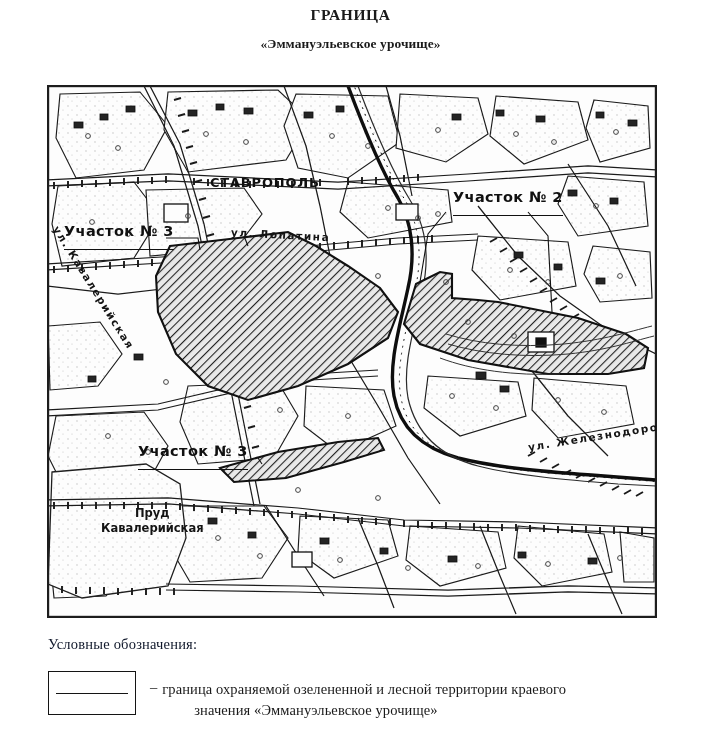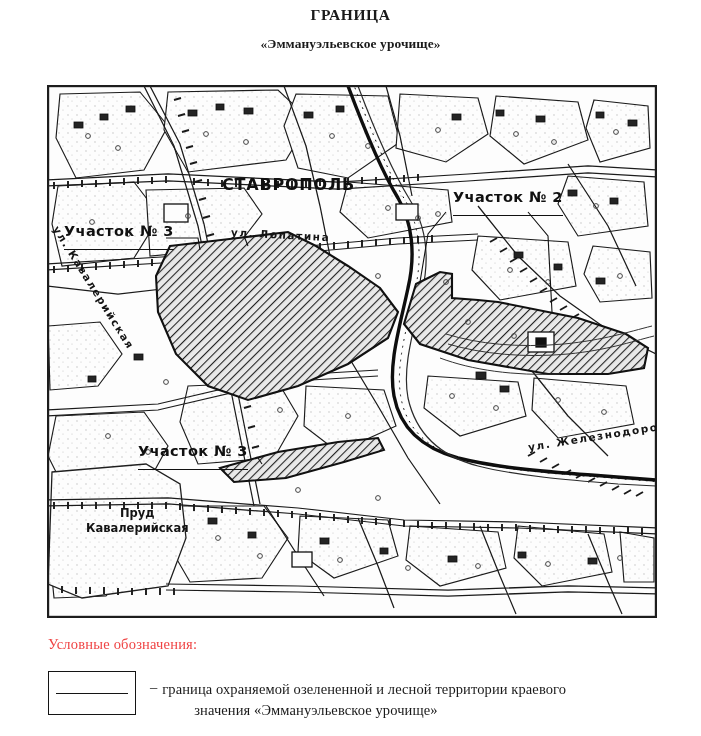--- a/index.html
+++ b/index.html
@@ -68,23 +68,23 @@
     white-space: nowrap;
     pointer-events: none;
   }
   .plot-label {
     font-size: 14.5px;
     letter-spacing: 0.4px;
     border-bottom: 1.6px solid #111;
     padding-bottom: 10px;
   }
   #label-city {
-    font-size: 16px;
+    font-size: 13px;
     letter-spacing: 0.8px;
-    left: 174px;
+    left: 162px;
     top: 89px;
   }
   #label-plot1 { left: 16px; top: 137px; }
   #label-plot2 { left: 405px; top: 103px; }
   #label-plot3 { left: 90px; top: 357px; text-align: right; }
 
   .street-label {
     position: absolute;
     font-family: "DejaVu Sans", sans-serif;
     font-weight: bold;
@@ -114,33 +114,33 @@
     position: absolute;
     left: 38px; top: 420px;
     font-family: "DejaVu Sans", sans-serif;
     font-weight: bold;
     font-size: 11.5px;
     line-height: 15px;
     text-align: center;
     color: #141414;
     pointer-events: none;
   }
-  #label-pond span { display: block; }
+  #label-pond span { display: block; margin-left: 15px; }
 
   
   #legend {
     position: absolute;
     left: 48px;
     top: 636px;
     width: 640px;
   }
   #legend-heading {
     font-family: "Liberation Serif", serif;
     font-size: 14.5px;
-    color: #ef4444;
+    color: #0f172a;
     letter-spacing: 0.2px;
   }
   #legend-row {
     margin-top: 18px;
     display: flex;
     align-items: flex-start;
   }
   #legend-symbol-box {
     width: 86px;
     height: 42px;

